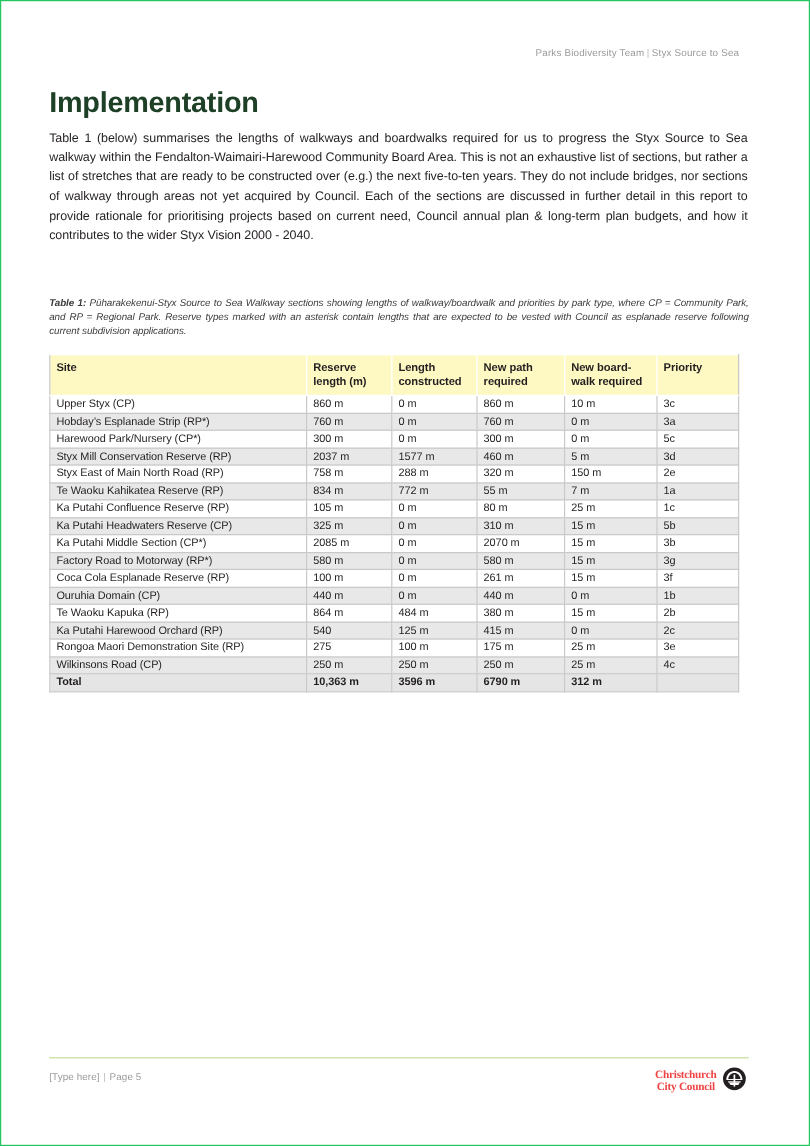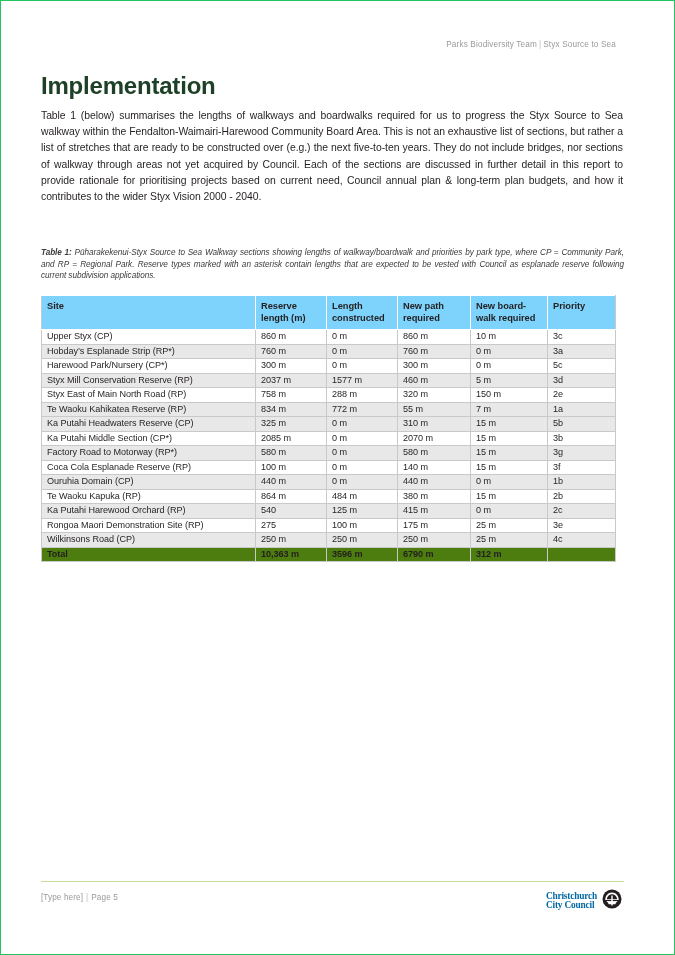--- a/index.html
+++ b/index.html
@@ -100,41 +100,41 @@
   }
   table.data th,
   table.data td {
     border: 1px solid #c9c9c9;
     padding: 2px 5px;
     vertical-align: top;
     text-align: left;
     letter-spacing: -0.05px;
   }
   table.data thead th {
-    background: #7dd3fc;
+    background: #fef9c3;
     font-weight: bold;
     font-size: 9.3px;
     line-height: 11.6px;
     padding-top: 5px;
     padding-bottom: 5px;
     border-color: #ffffff;
     vertical-align: top;
   }
   table.data thead th.first { border-left-color: #c9c9c9; }
   table.data thead th.last  { border-right-color: #c9c9c9; }
   table.data tbody td {
     height: 11.5px;
     line-height: 11.5px;
     padding-top: 1px;
     padding-bottom: 1px;
   }
   table.data tbody tr.alt td { background: #e8e8e8; }
   table.data tbody tr.total td {
     font-weight: bold;
-    background: #4d7c0f;
+    background: #e5e5e5;
   }
   col.c-site  { width: 214px; }
   col.c-res   { width: 71px; }
   col.c-len   { width: 71px; }
   col.c-path  { width: 73px; }
   col.c-board { width: 77px; }
   col.c-prio  { width: 68px; }
 
   
   .footer-rule {
@@ -158,24 +158,24 @@
 
   .logo {
     position: absolute;
     right: 52px;
     top: 888px;
     display: flex;
     align-items: center;
     gap: 5px;
   }
   .logo-text {
-    text-align: left;
+    text-align: center;
     font-family: "Liberation Serif", serif;
     font-weight: bold;
-    color: #0369a1;
+    color: #ef4444;
     line-height: 9.5px;
   }
   .logo-text .l1 { font-size: 9.4px; display: block; letter-spacing: -0.2px; }
   .logo-text .l2 { font-size: 9.4px; display: block; letter-spacing: -0.2px; }
   .logo-mark { display: block; }
 </style>
 </head>
 <body>
 
 <div class="page">
@@ -256,20 +256,28 @@
             <td>2e</td>
           </tr>
           <tr class="alt">
             <td>Te Waoku Kahikatea Reserve (RP)</td>
             <td>834 m</td>
             <td>772 m</td>
             <td>55 m</td>
             <td>7 m</td>
             <td>1a</td>
           </tr>
+          <tr>
+            <td>Ka Putahi Confluence Reserve (RP)</td>
+            <td>105 m</td>
+            <td>0 m</td>
+            <td>80 m</td>
+            <td>25 m</td>
+            <td>1c</td>
+          </tr>
           <tr class="alt">
             <td>Ka Putahi Headwaters Reserve (CP)</td>
             <td>325 m</td>
             <td>0 m</td>
             <td>310 m</td>
             <td>15 m</td>
             <td>5b</td>
           </tr>
           <tr>
             <td>Ka Putahi Middle Section (CP*)</td>
@@ -284,21 +292,21 @@
             <td>580 m</td>
             <td>0 m</td>
             <td>580 m</td>
             <td>15 m</td>
             <td>3g</td>
           </tr>
           <tr>
             <td>Coca Cola Esplanade Reserve (RP)</td>
             <td>100 m</td>
             <td>0 m</td>
-            <td>140 m</td>
+            <td>261 m</td>
             <td>15 m</td>
             <td>3f</td>
           </tr>
           <tr class="alt">
             <td>Ouruhia Domain (CP)</td>
             <td>440 m</td>
             <td>0 m</td>
             <td>440 m</td>
             <td>0 m</td>
             <td>1b</td>

